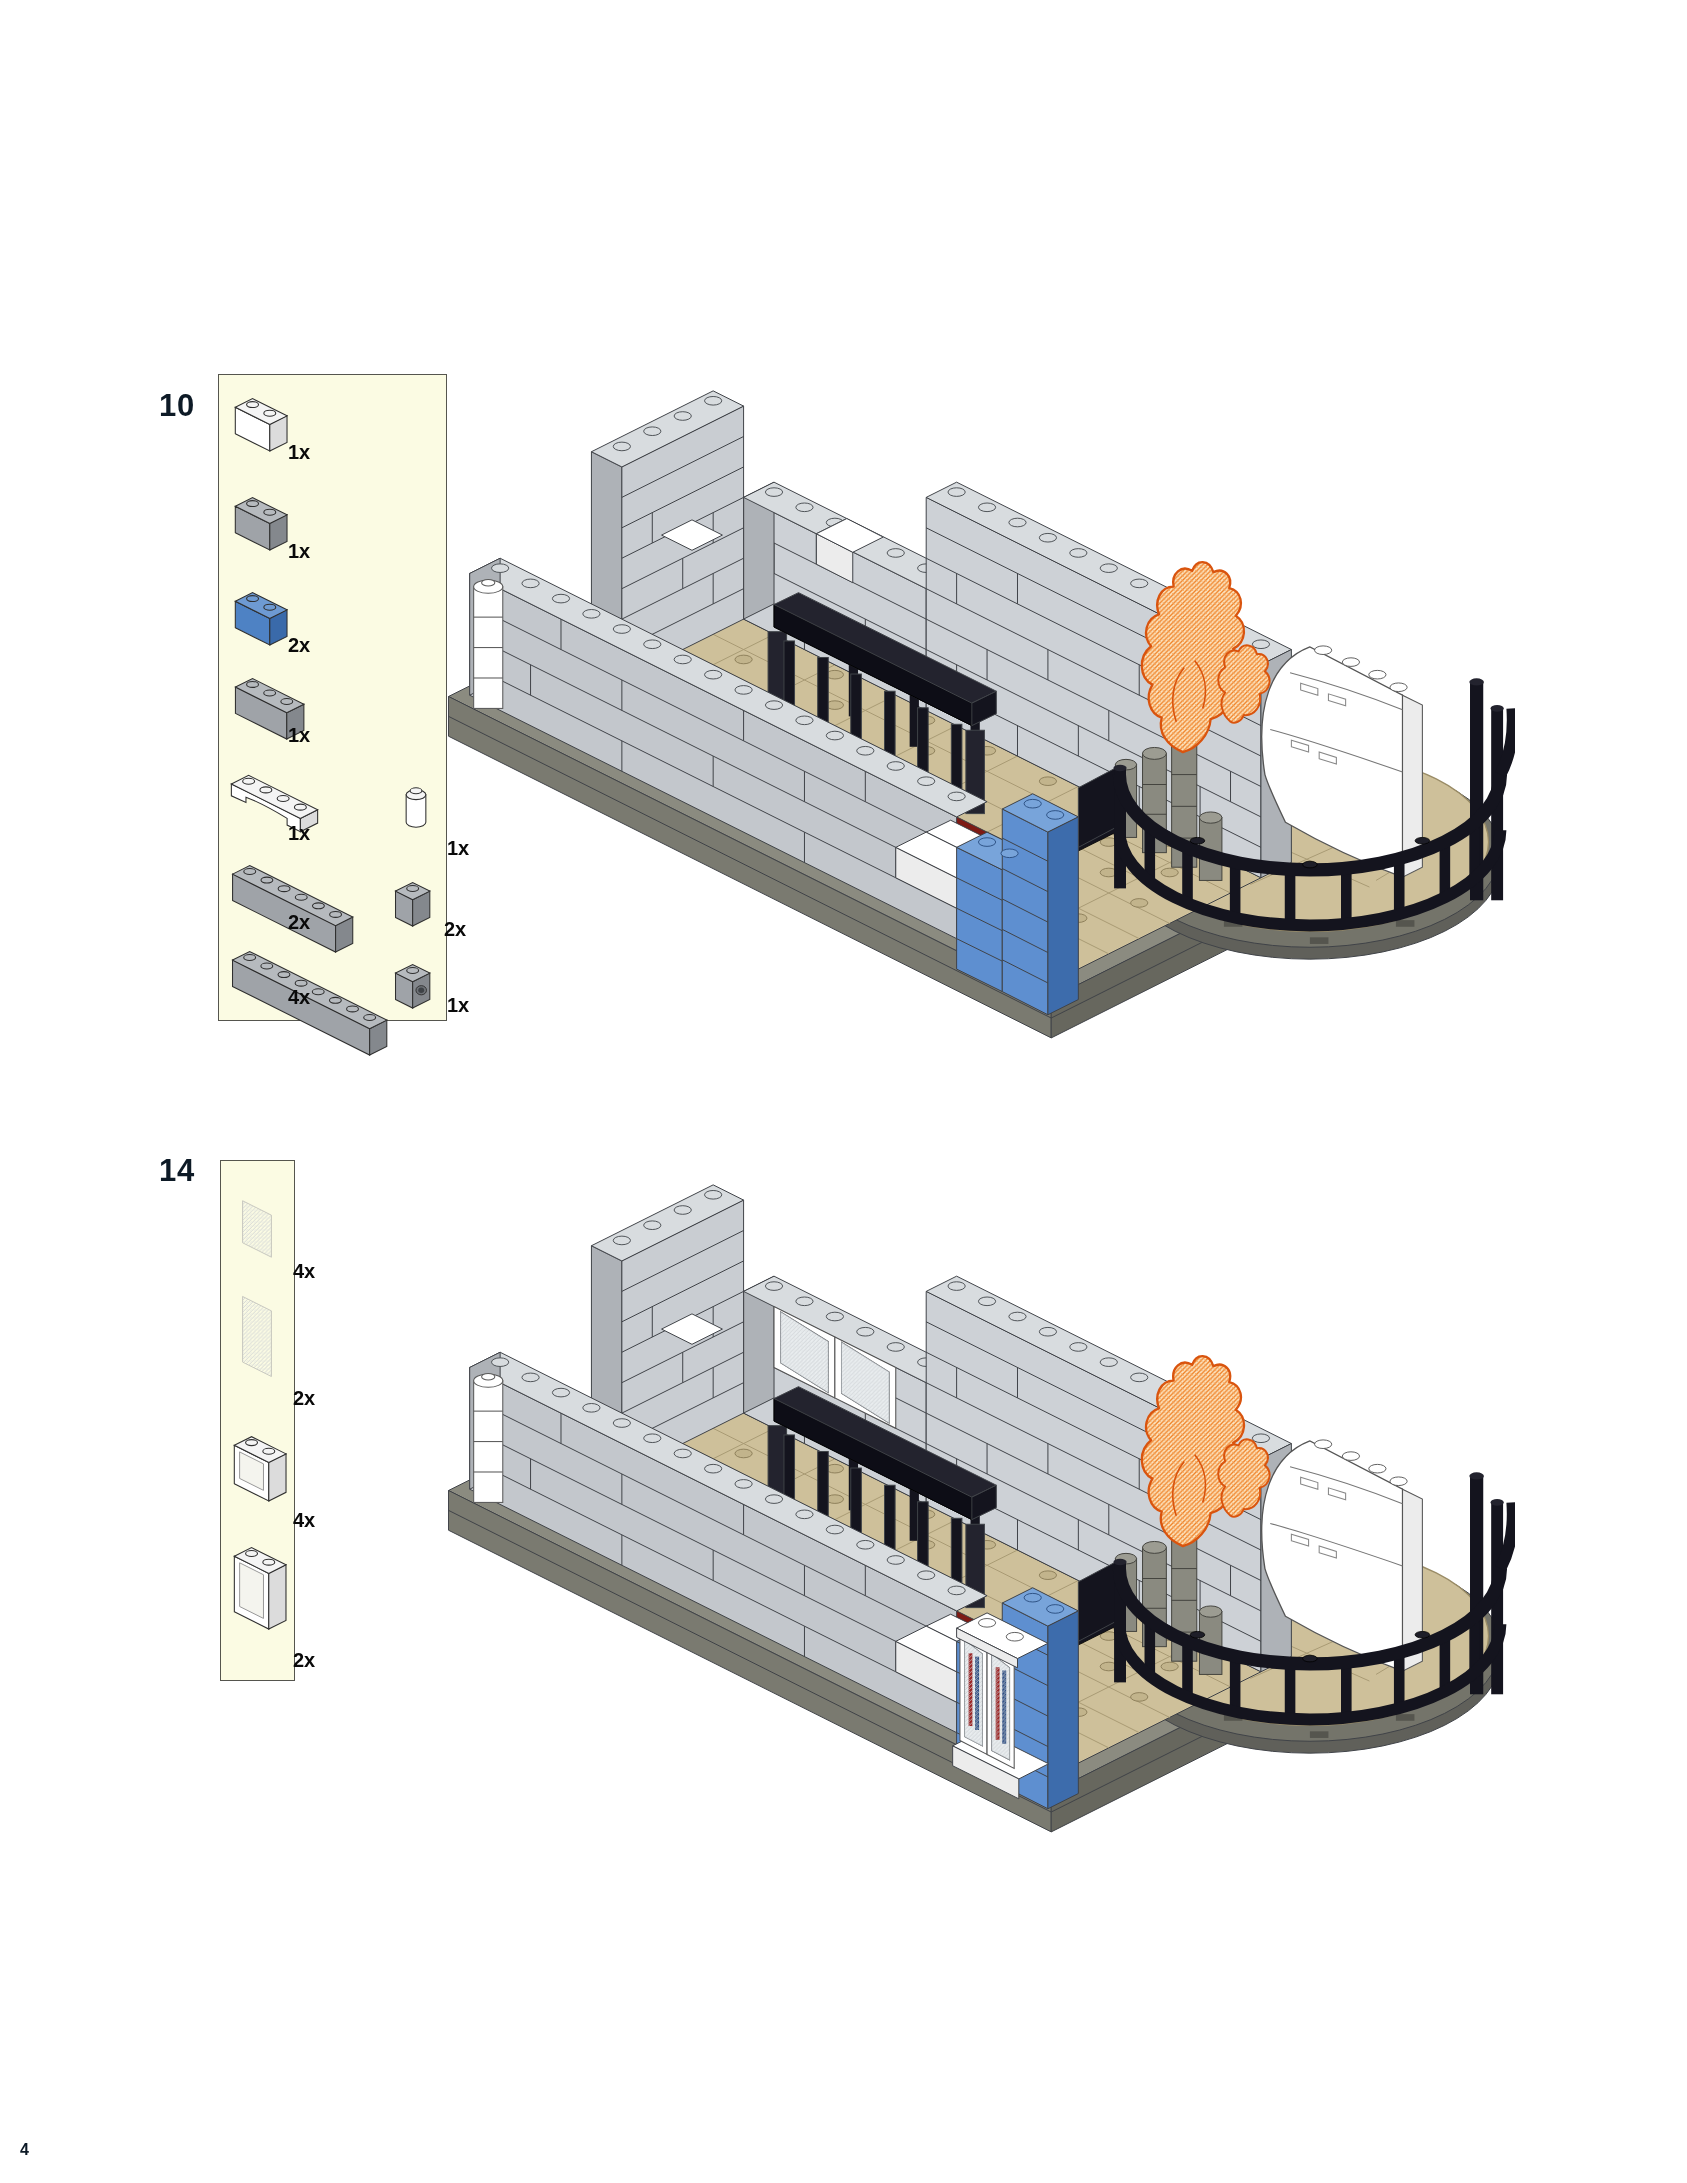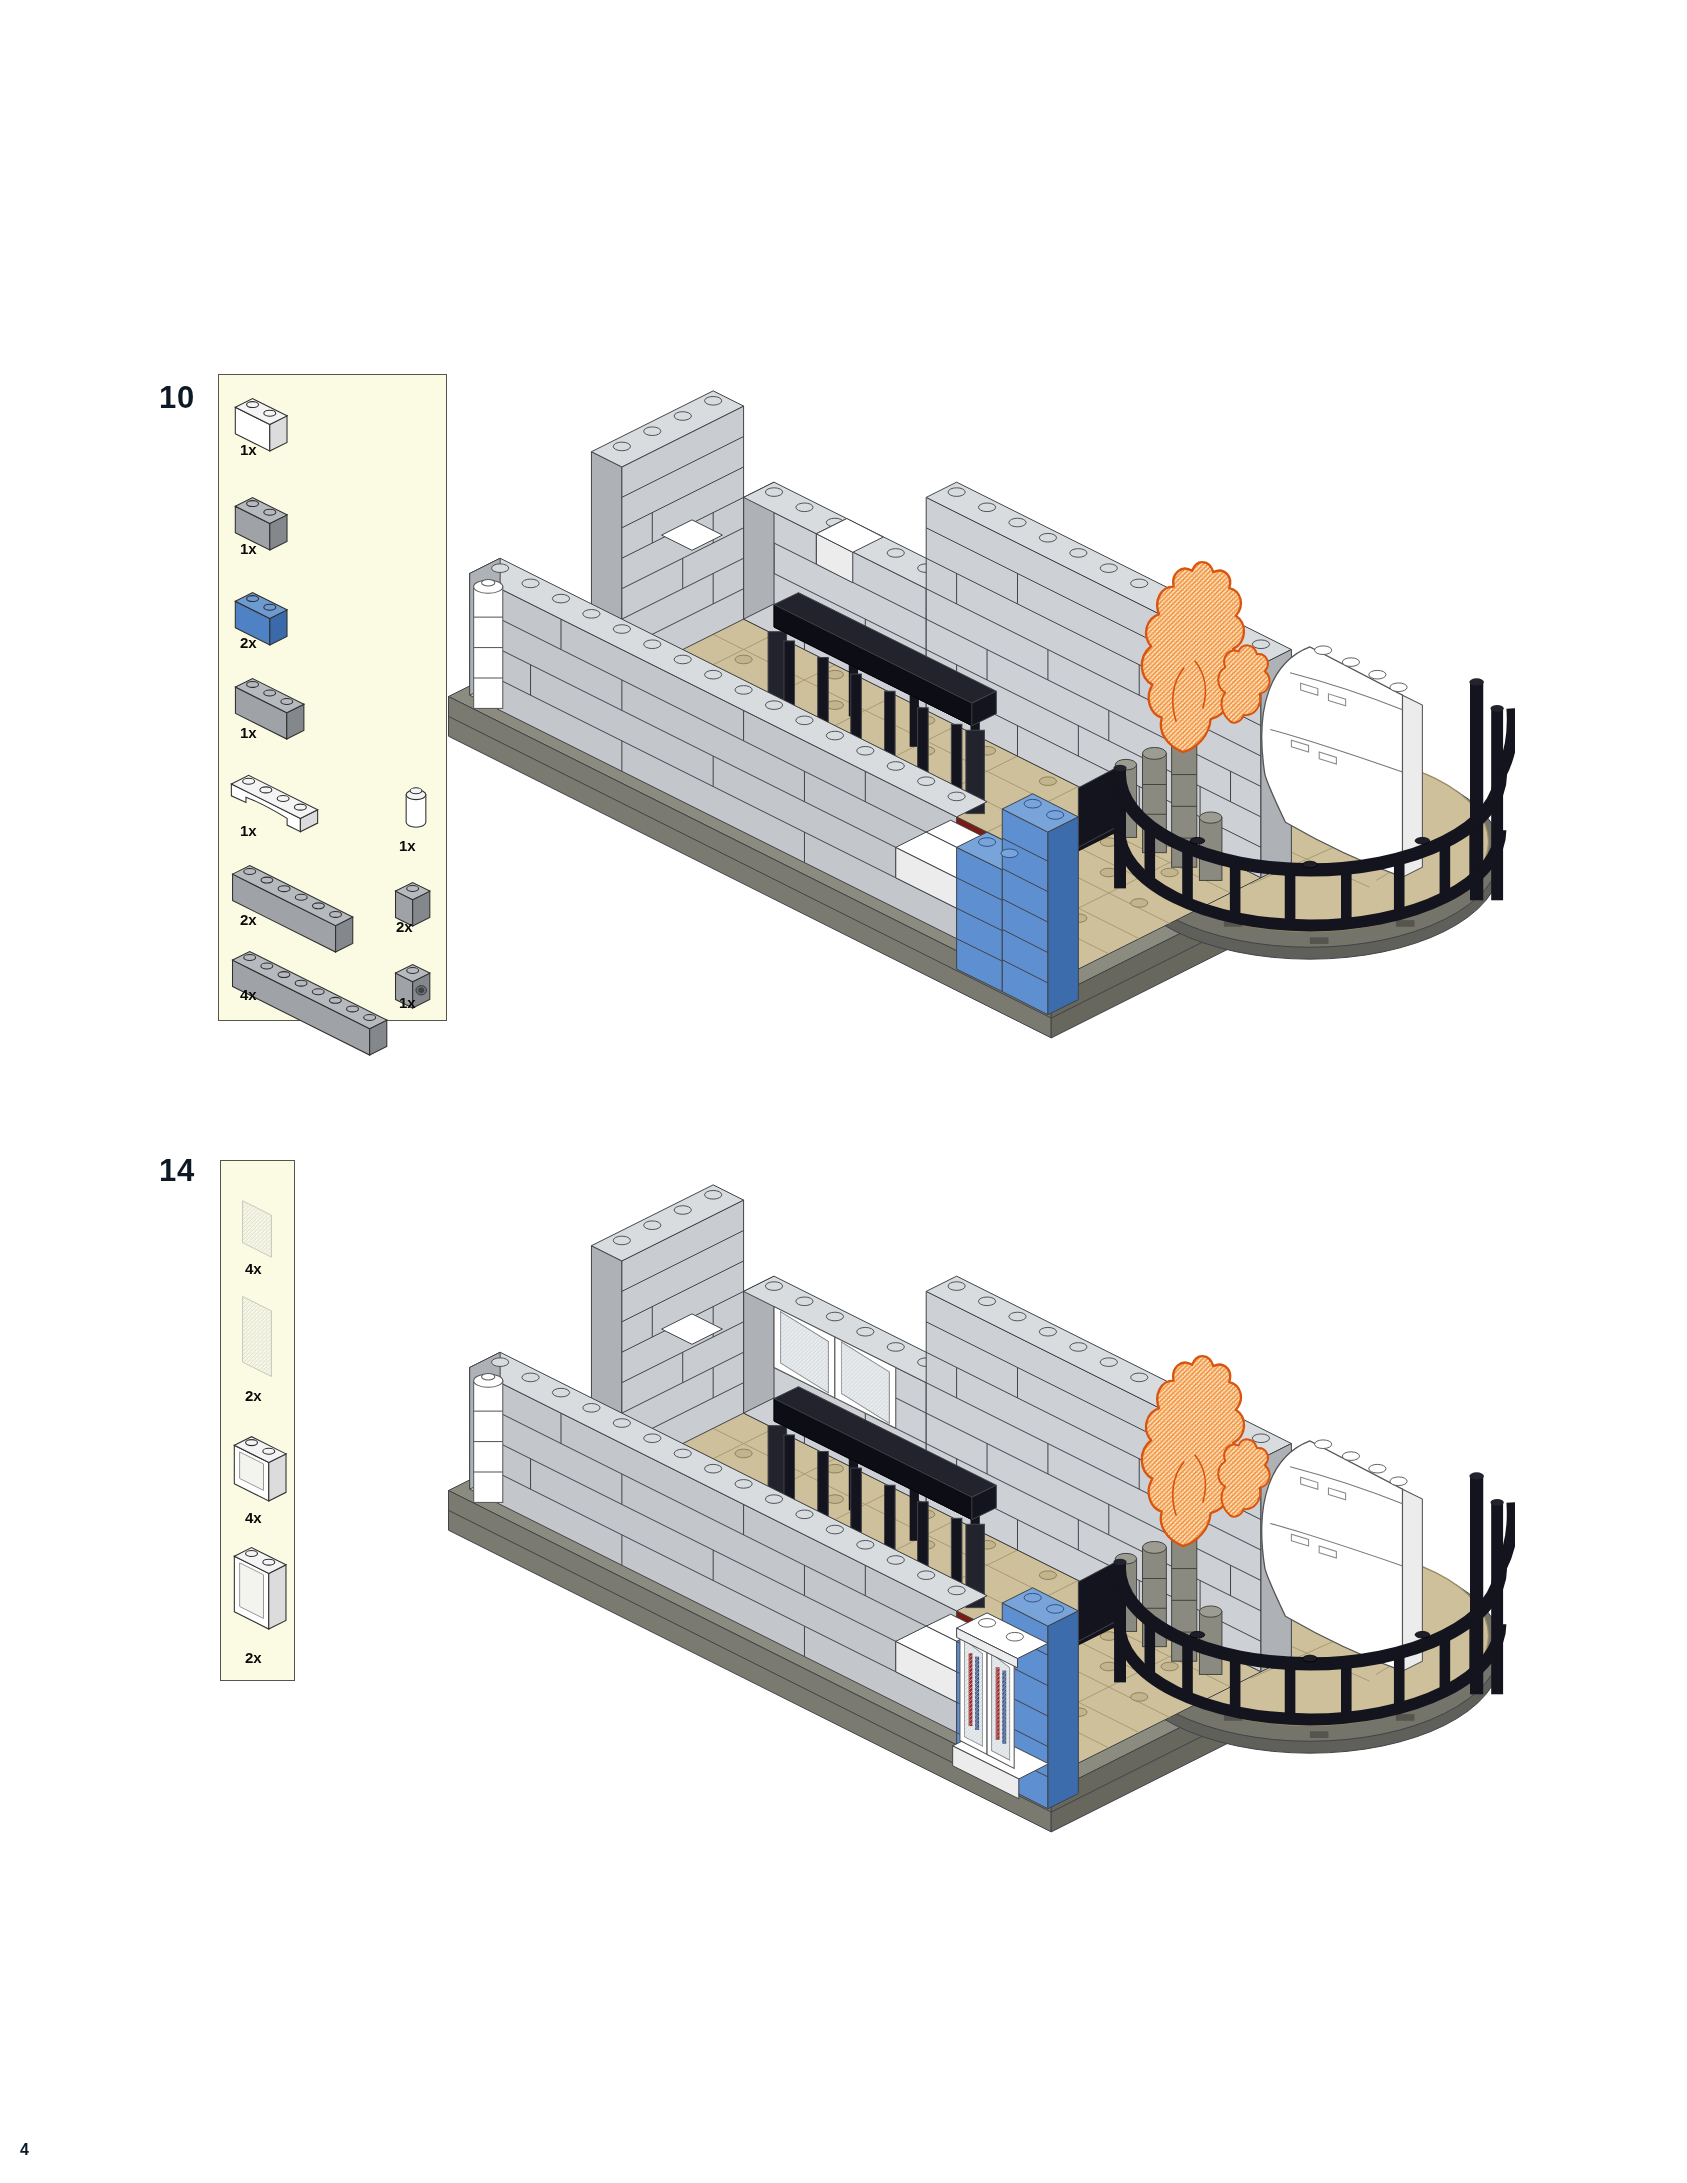--- a/index.html
+++ b/index.html
@@ -1,20 +1,20 @@
 <!DOCTYPE html>
 <html style="font-size:10.6px"><head>
 <meta charset="utf-8">
 <style>
   html,body{margin:0;padding:0;background:#fff;}
   body{width:1687px;height:2183px;position:relative;font-family:"Liberation Sans",sans-serif;}
   .abs{position:absolute;}
   .stepnum{font-size:31px;font-weight:700;color:#0D1A26;letter-spacing:0.7px;}
   .partsbox{background:#FBFBE3;border:1.3px solid #55554E;box-sizing:border-box;}
-  .qty{font-size:15px;font-weight:700;color:#0A0A0A;}
+  .qty{font-size:20px;font-weight:700;color:#0A0A0A;margin-left:48px;}
   .pagenum{font-size:16px;font-weight:700;color:#0D1A26;}
   svg{display:block;}
   
   .o{stroke:#3F4348;stroke-width:1.5;}
   .ln{stroke:#3F4348;stroke-width:1.5;fill:none;}
   .lt{stroke:#A89A74;stroke-width:1.5;fill:none;}
   .fwF{fill:#C3C7CC}.fwT{fill:#D8DCDF}.fwE{fill:#AEB2B7}.fwI{fill:#CDD1D6}.fsl{fill:#C9CDD2}
   .ftan{fill:#CEC09A}.fbT{fill:#8B8B80}.fbL{fill:#7A7A70}.fbR{fill:#67675E}
   .fk{fill:#14141E}.fk2{fill:#23232E}
   .fbl{fill:#5E8FD0}.fblT{fill:#78A4DA}.fblD{fill:#3D6CAC}
@@ -372,21 +372,21 @@
         <use href="#st" x="842" y="742"></use>
             <use href="#st" x="876" y="759"></use>
         <use href="#st" x="911" y="684"></use>
             <use href="#st" x="945" y="701"></use>
       </g>
     </g>
   </symbol>
 </defs>
 </svg>
 
-<div class="abs stepnum" style="left:159px;top:380px;">10</div>
+<div class="abs stepnum" style="left:159px;top:388px;">10</div>
 
 <div class="abs partsbox" style="left:218px;top:374px;width:229px;height:647px;">
 
   <svg class="abs" style="left:10.6px;top:10.6px;" width="61" height="69" viewBox="0 0 92 104">
     <polygon class="pwF po" points="8,72 60,98 60,58 8,32"></polygon>
       <polygon class="pwS po" points="60,98 86,85 86,45 60,58"></polygon>
     <polygon class="pwT po" points="8,32 60,58 86,45 34,19"></polygon>
     <g class="pwT po">
         <use href="#stp" x="34" y="28"></use>
         <use href="#stp" x="60" y="41"></use>

